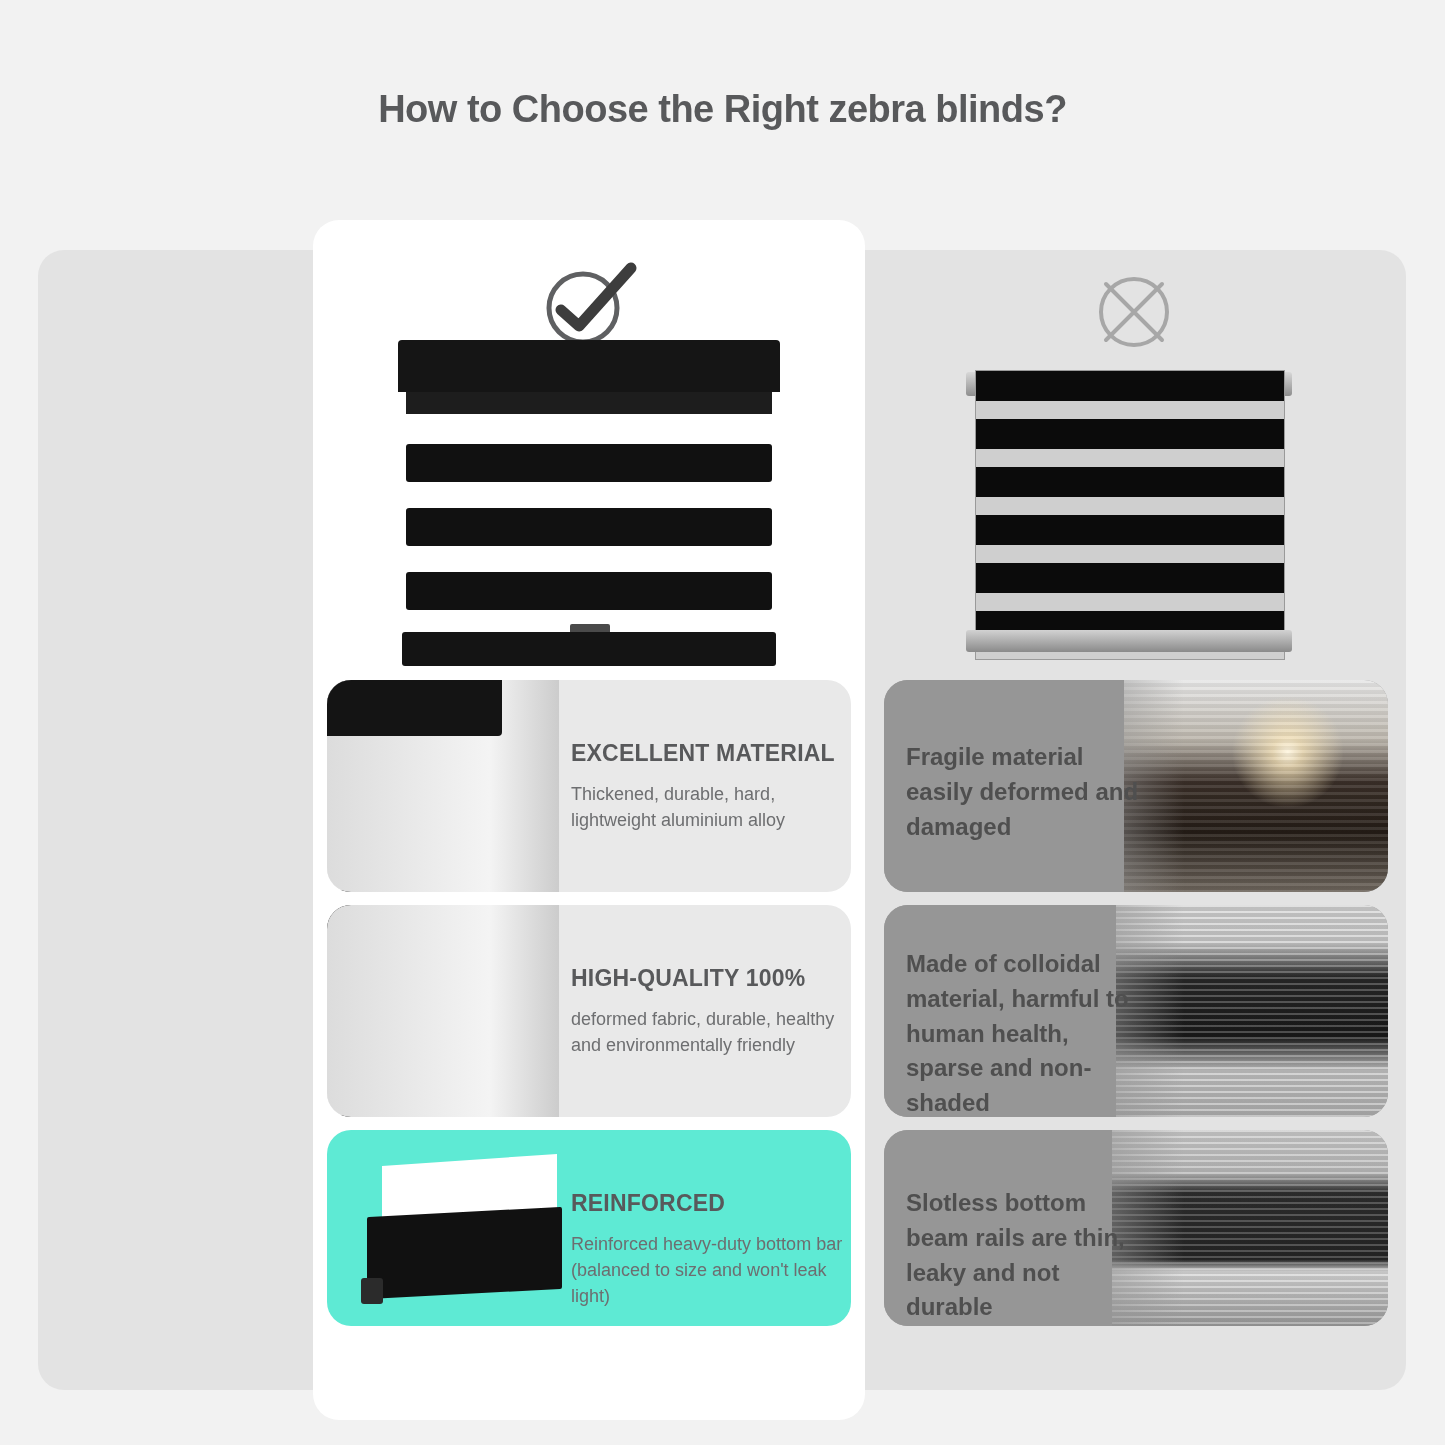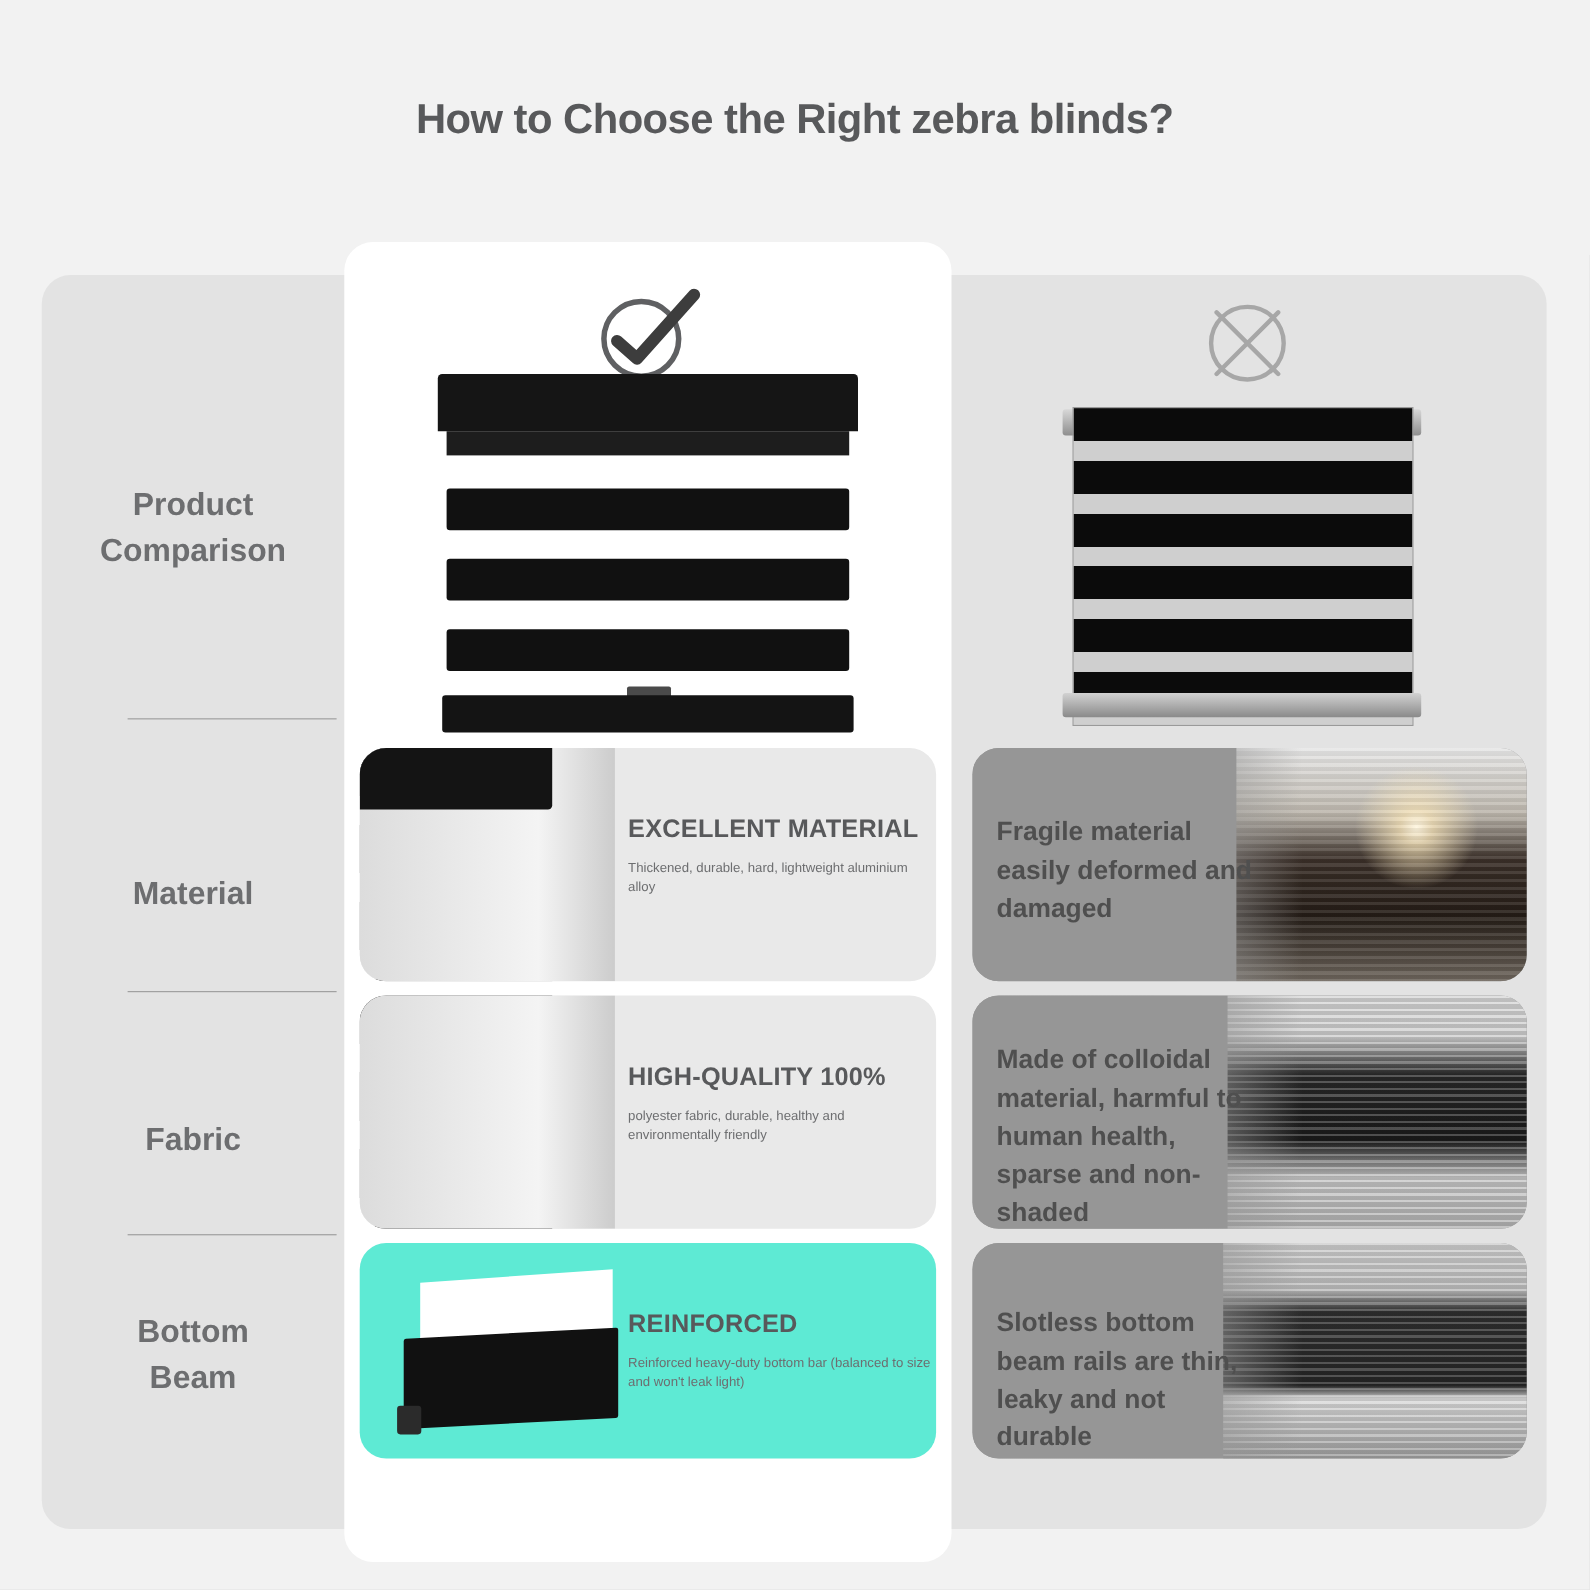--- a/index.html
+++ b/index.html
@@ -216,21 +216,21 @@
 
   .feat-head {
     color: #58595b;
     font-size: 23px;
     font-weight: bold;
     letter-spacing: 0.2px;
     margin-bottom: 14px;
   }
   .feat-body {
     color: #6d6e70;
-    font-size: 12px;
+    font-size: 18px;
     line-height: 1.45;
   }
   .bad-text {
     color: #4f4f4f;
     font-size: 24px;
     font-weight: bold;
     line-height: 1.45;
   }
 
   
@@ -339,35 +339,20 @@
 </style>
 </head>
 <body>
 
 <div class="page">
 
   <div class="title">How to Choose the Right zebra blinds?</div>
 
   <div class="left-panel"></div>
 
-  <div class="labels">
-    <div class="row-label r1">
-      <div>Product</div>
-      <div>Comparison</div>
-    </div>
-    <div class="row-label r2">Material</div>
-    <div class="row-label r3">Fabric</div>
-    <div class="row-label r4">
-      <div>Bottom</div>
-      <div>Beam</div>
-    </div>
-    <div class="divider d1"></div>
-    <div class="divider d2"></div>
-    <div class="divider d3"></div>
-  </div>
 
   <div class="center-card"></div>
 
   <div class="mark" style="left:543px; top:262px;">
     <svg width="96" height="86" viewBox="0 0 96 86">
       <circle cx="40" cy="46" r="34" fill="none" stroke="#5f6062" stroke-width="5"></circle>
       <path d="M18 48 L36 64 L88 6" fill="none" stroke="#3d3d3d" stroke-width="11" stroke-linecap="round" stroke-linejoin="round"></path>
     </svg>
   </div>
 
@@ -404,21 +389,21 @@
     </div>
   </div>
 
   <div class="feat feat-good f-row2">
     <div class="feat-img">
       <div class="win-frame"></div>
       <div class="zebra-a"></div>
     </div>
     <div class="feat-text">
       <div class="feat-head">HIGH-QUALITY 100%</div>
-      <div class="feat-body">polyester fabric, durable, healthy and environmentally friendly</div>
+      <div class="feat-body">deformed fabric, durable, healthy and environmentally friendly</div>
     </div>
   </div>
 
   <div class="feat feat-good f-row3" style="background:#5eead4;">
     <div class="feat-img">
       <div class="bottom-bar-img">
         <div class="bb-white"></div>
         <div class="bb-black"></div>
         <div class="bb-endcap"></div>
       </div>

